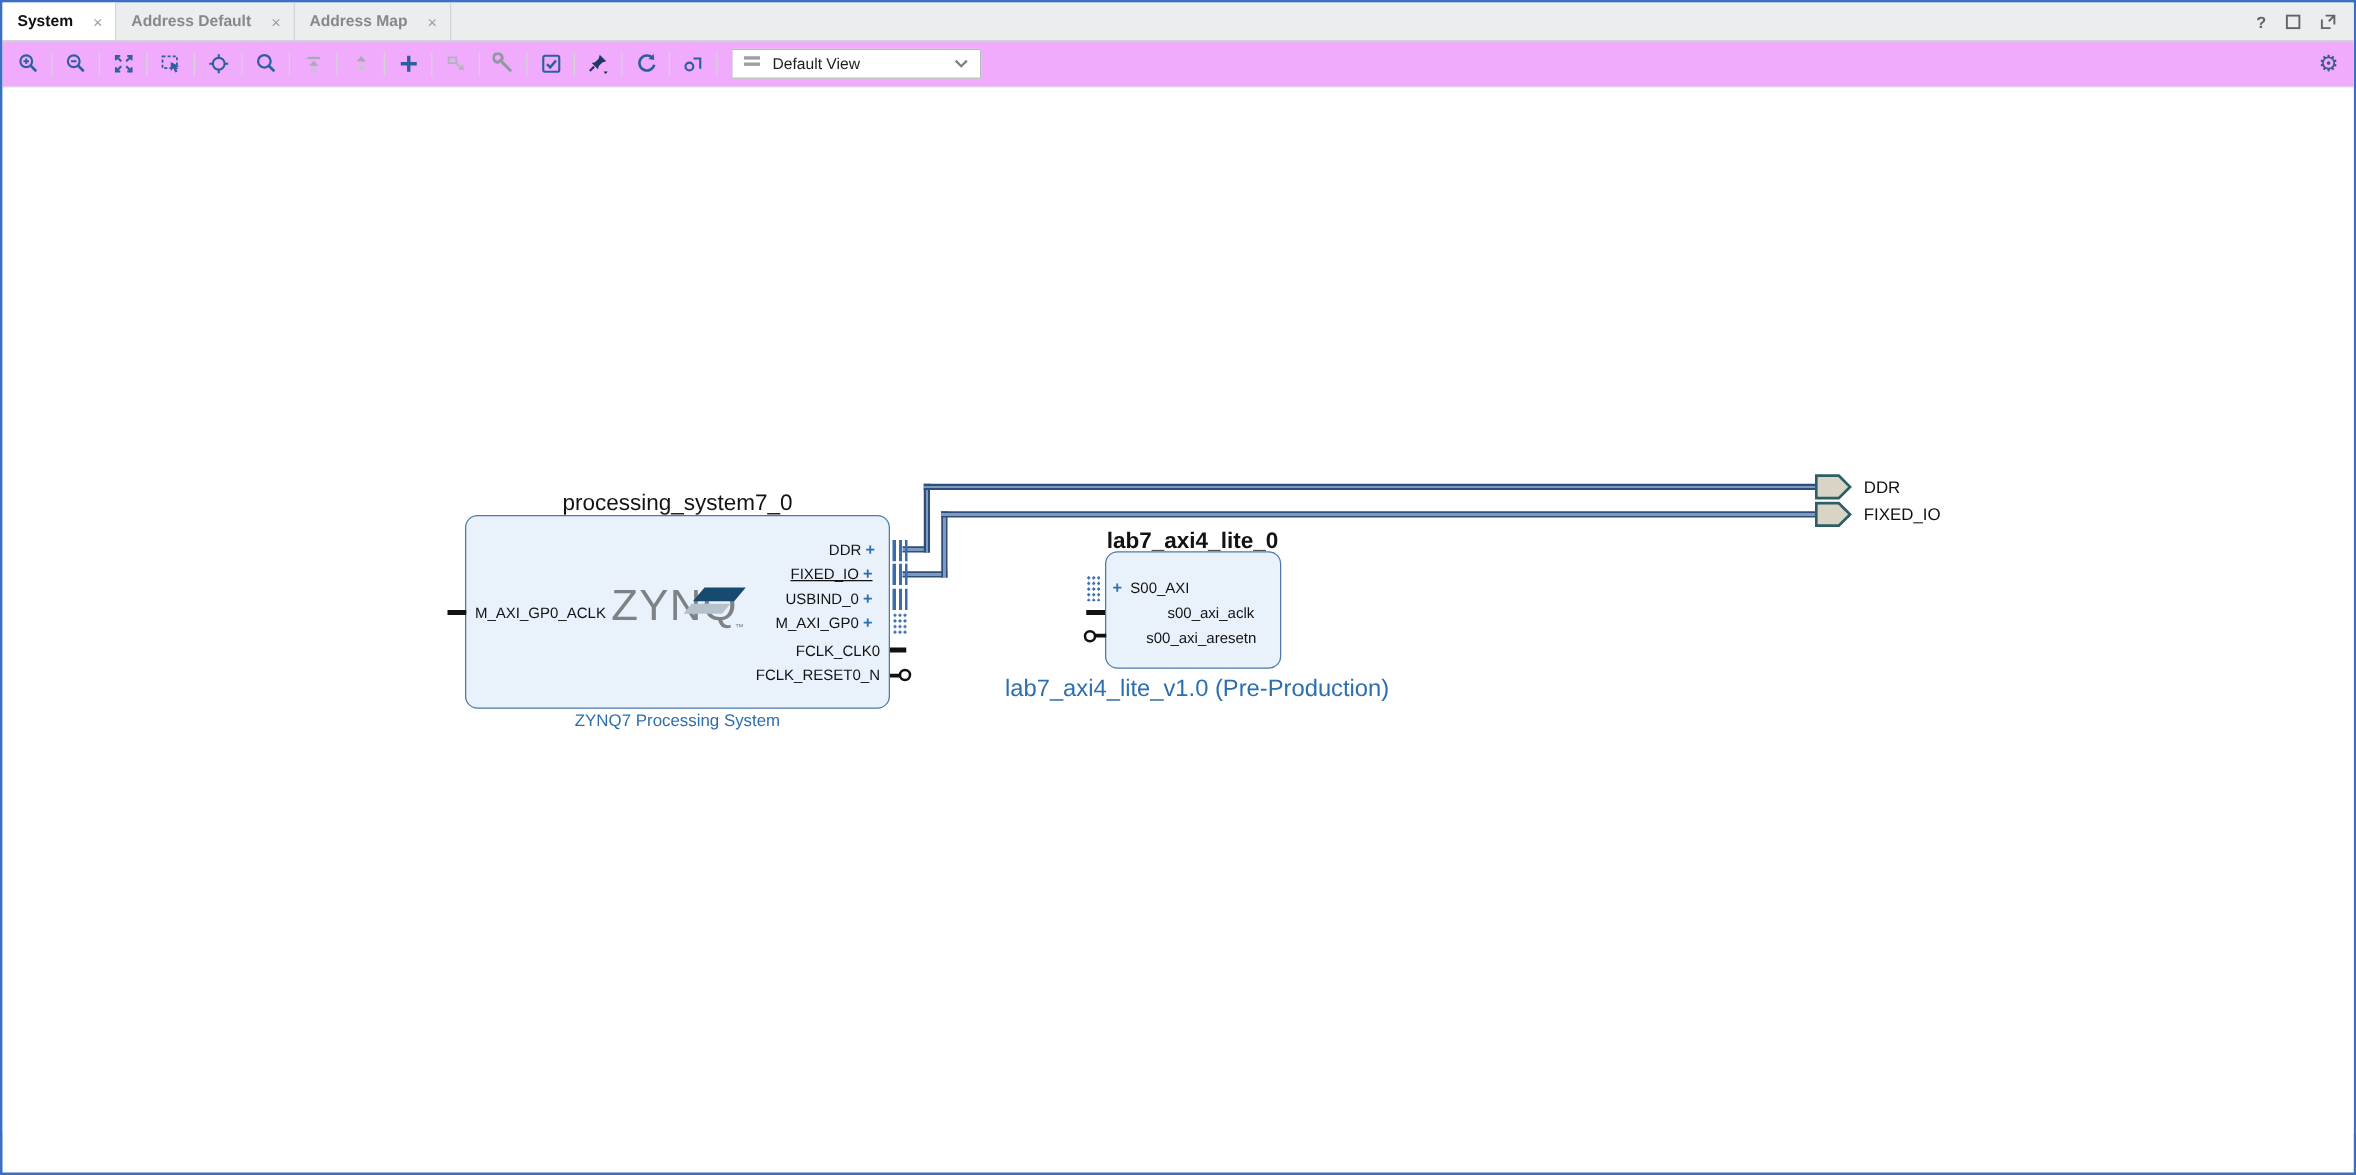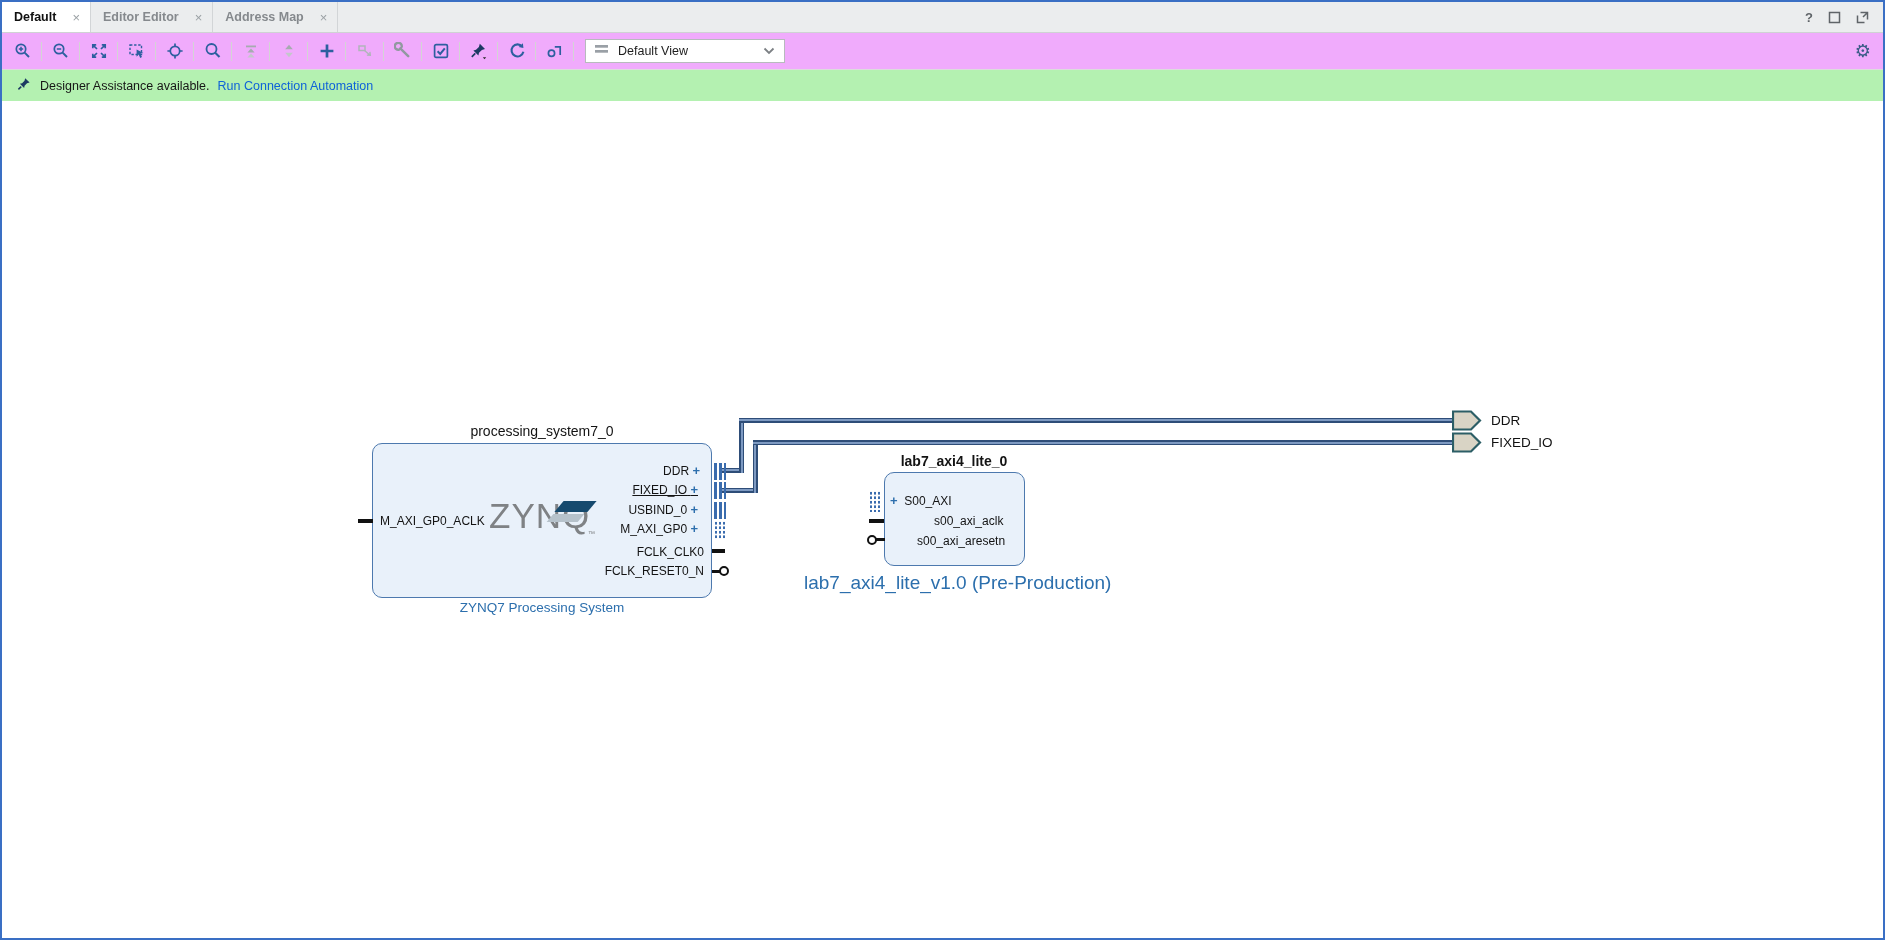--- a/index.html
+++ b/index.html
@@ -23,21 +23,21 @@
   .viewbox{display:flex;align-items:center;gap:9px;background:#fff;border:1px solid #b7babd;height:24px;padding:0 9px;width:200px;margin-left:5px;font-size:12.5px;color:#1d1d1d;flex:none;}
   .viewbox .chev{margin-left:auto;display:flex;}
   .gear{margin-left:auto;font-size:18px;color:#3a5b87;line-height:1;}
   
   .banner{height:31px;background:#b4f1b1;display:flex;align-items:center;padding:0 15px;font-size:12.5px;color:#161616;}
   .banner .msg{margin-left:9px;}
   .banner a{color:#0e62d8;text-decoration:none;margin-left:8px;}
   
   .canvas{position:relative;width:100%;height:837px;background:#fff;}
   .block{position:absolute;background:#e9f1fa;border:1px solid #4d79ae;border-radius:10px;}
-  .blk-title{position:absolute;font-size:14px;color:#131313;text-align:center;white-space:nowrap;}
+  .blk-title{position:absolute;font-size:18px;color:#131313;text-align:center;white-space:nowrap;}
   .blk-sub{position:absolute;font-size:13.5px;color:#2c6fad;text-align:center;white-space:nowrap;}
   .portrow{position:absolute;font-size:12px;color:#131313;white-space:nowrap;line-height:14px;}
   .portrow.r{text-align:right;}
   .plus{color:#2d6fad;font-size:13px;font-weight:bold;}
   .stub{position:absolute;background:#111;}
   .donut{position:absolute;width:10px;height:10px;border:2.6px solid #111;border-radius:50%;background:#fff;}
   .conn-stripe{position:absolute;width:12px;height:17px;background:repeating-linear-gradient(90deg,#3a6cae 0 2.6px,transparent 2.6px 5.2px);}
   .conn-dot{position:absolute;width:12px;height:18px;background-image:radial-gradient(circle,#3a6cae 1.2px,transparent 1.3px);background-size:4px 4.5px;}
   .wireH{position:absolute;height:5px;background:linear-gradient(180deg,#2e4d78 0 1.5px,#7e9ac2 1.5px 3.5px,#2e4d78 3.5px 5px);}
   .wireV{position:absolute;width:5px;background:linear-gradient(90deg,#2e4d78 0 1.5px,#7e9ac2 1.5px 3.5px,#2e4d78 3.5px 5px);}
@@ -48,25 +48,25 @@
   .zswoosh-d{position:absolute;left:186px;top:57px;width:33px;height:11px;background:#164a6e;transform:skewX(-40deg);}
   .zswoosh-l{position:absolute;left:177px;top:70px;width:31px;height:8px;background:#b6c2cb;transform:skewX(-40deg);}
 </style>
 </head>
 <body>
 
 <div class="win">
 
   <div class="tabbar">
     <div class="tab active">
-      <span>Default</span>
+      <span>System</span>
       <span class="x">×</span>
     </div>
     <div class="tab">
-      <span>Editor Editor</span>
+      <span>Address Default</span>
       <span class="x">×</span>
     </div>
     <div class="tab">
       <span>Address Map</span>
       <span class="x">×</span>
     </div>
     <div class="tabbar-right">
       <span class="tb-ico">?</span>
       <span class="tb-ico">
         <svg width="13" height="13" viewBox="0 0 13 13">
@@ -208,30 +208,20 @@
       <span>Default View</span>
       <span class="chev">
         <svg width="12" height="8" viewBox="0 0 12 8">
             <path d="M1.5 1.5 L6 6 L10.5 1.5" fill="none" stroke="#7c8084" stroke-width="1.8"></path>
           </svg>
       </span>
     </div>
     <span class="gear">⚙</span>
   </div>
 
-  <div class="banner">
-    <span>
-      <svg width="14" height="15" viewBox="0 0 14 15">
-          <path d="M8.2 1.2 L12.6 5.6 L10 6.3 L7.6 8.7 L7.1 10.9 L2.9 6.7 L5.1 6.2 L7.5 3.8 Z" fill="#1d3a63"></path>
-          <path d="M4.2 9.6 L1.4 12.4" stroke="#1d3a63" stroke-width="1.5"></path>
-        </svg>
-    </span>
-    <span class="msg">Designer Assistance available.</span>
-    <a href="#">Run Connection Automation</a>
-  </div>
 
   <div class="canvas">
 
     <div class="wireH" style="left:720px;top:367px;width:22px;"></div>
     <div class="wireV" style="left:737px;top:317px;height:55px;"></div>
     <div class="wireH" style="left:737px;top:317px;width:715px;"></div>
 
     <div class="wireH" style="left:720px;top:387px;width:36px;"></div>
     <div class="wireV" style="left:751px;top:339px;height:53px;"></div>
     <div class="wireH" style="left:751px;top:339px;width:701px;"></div>

